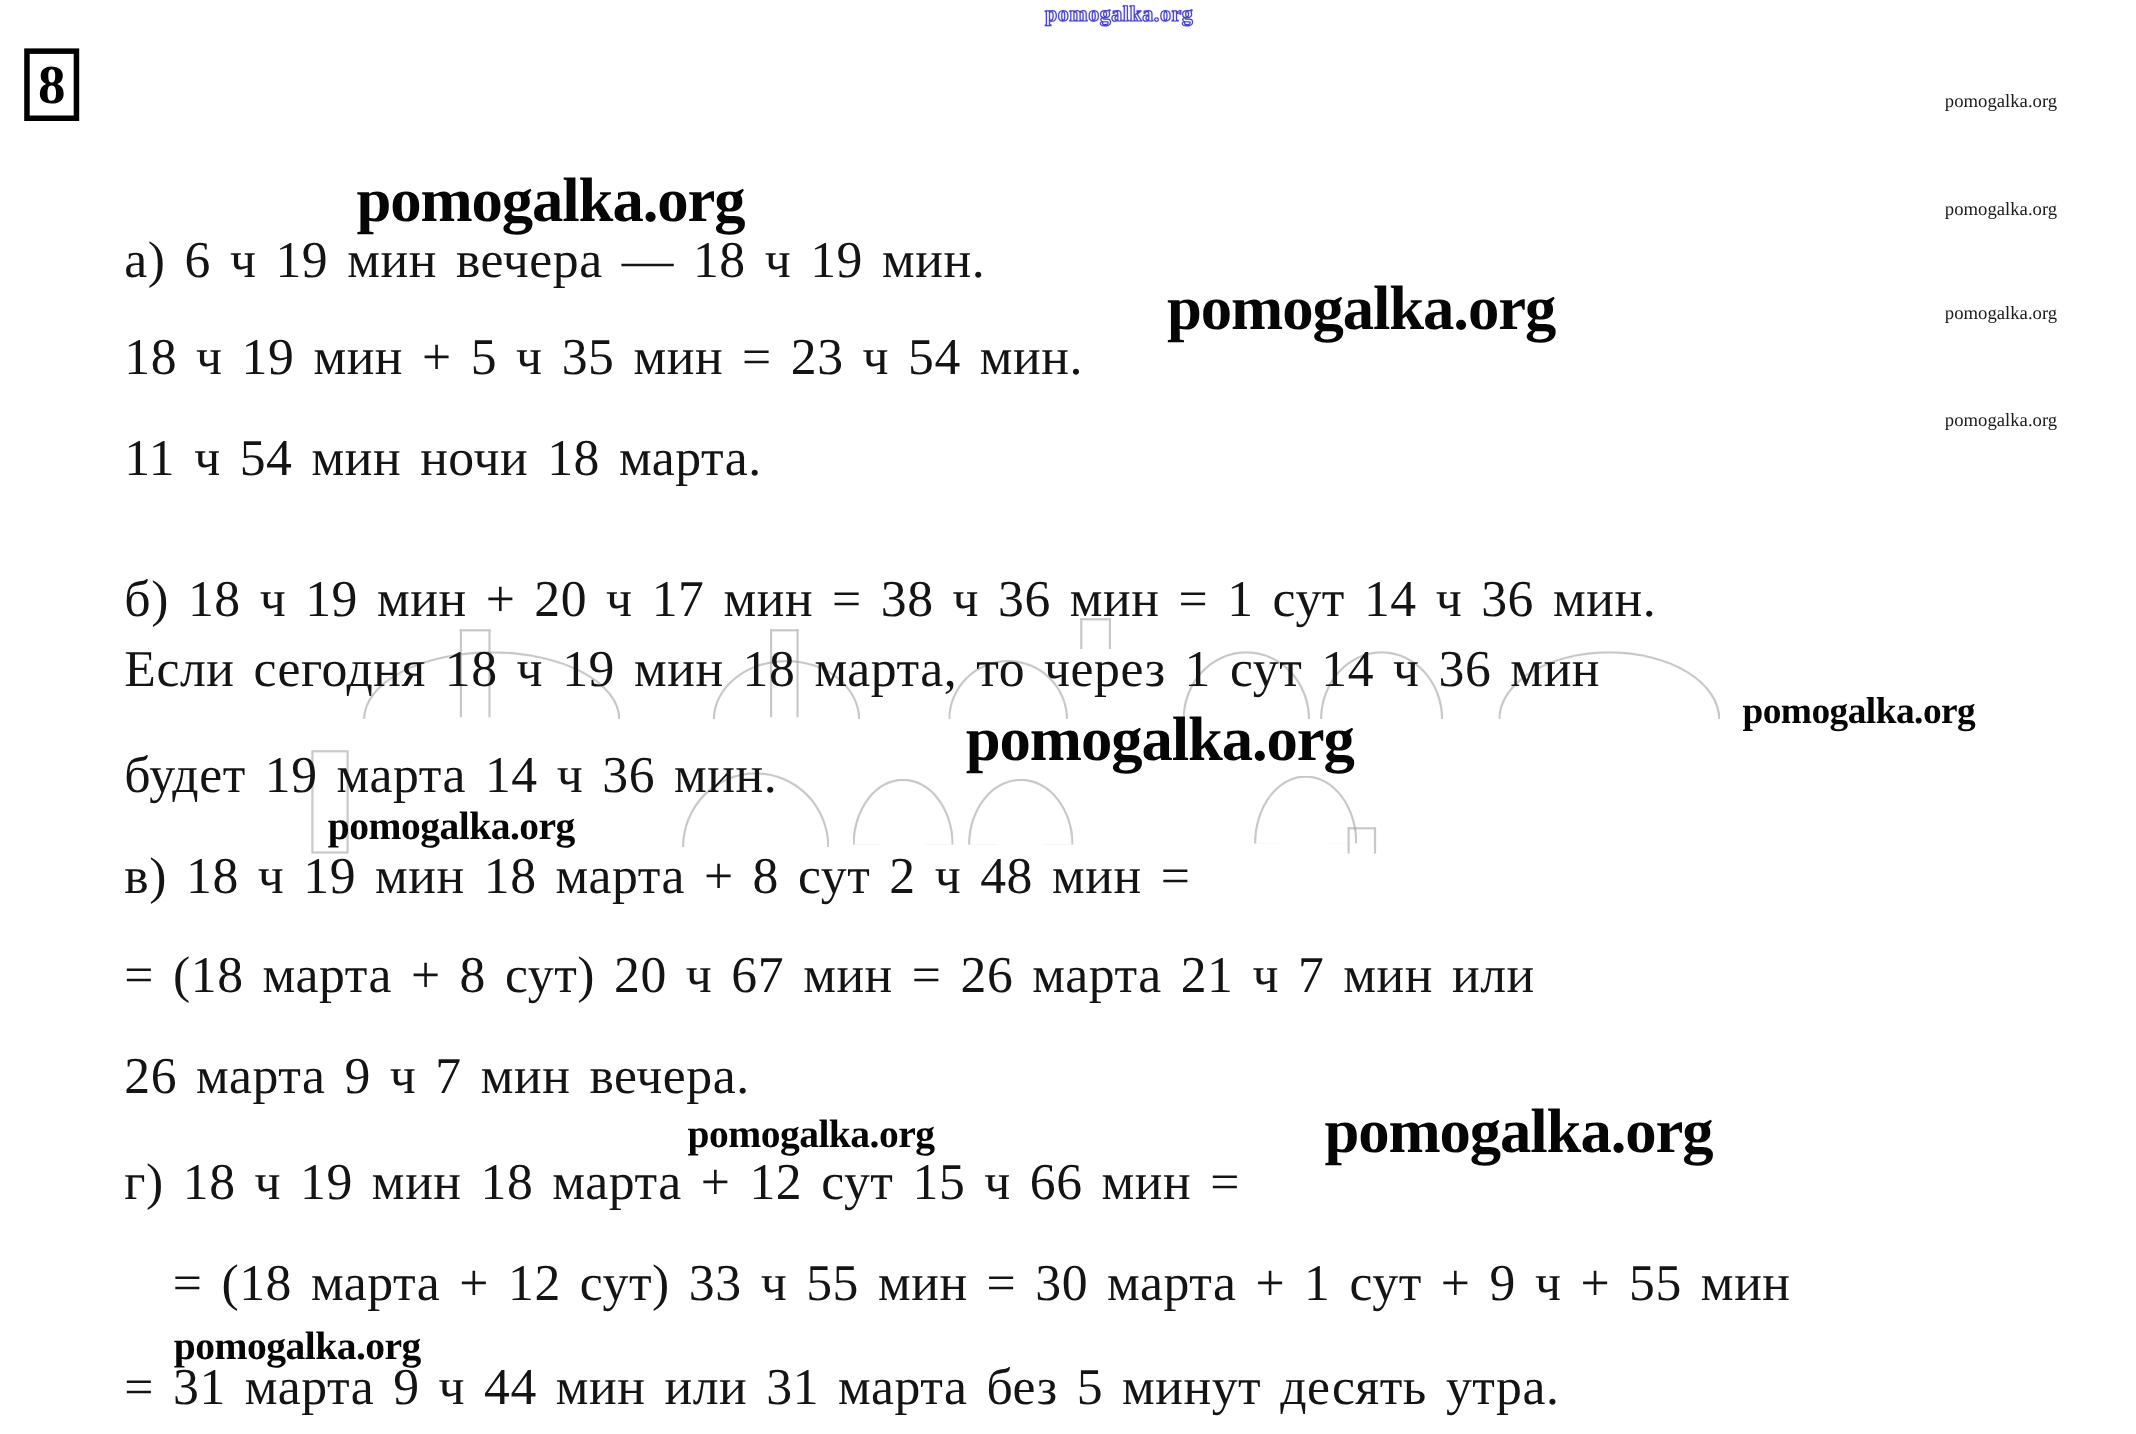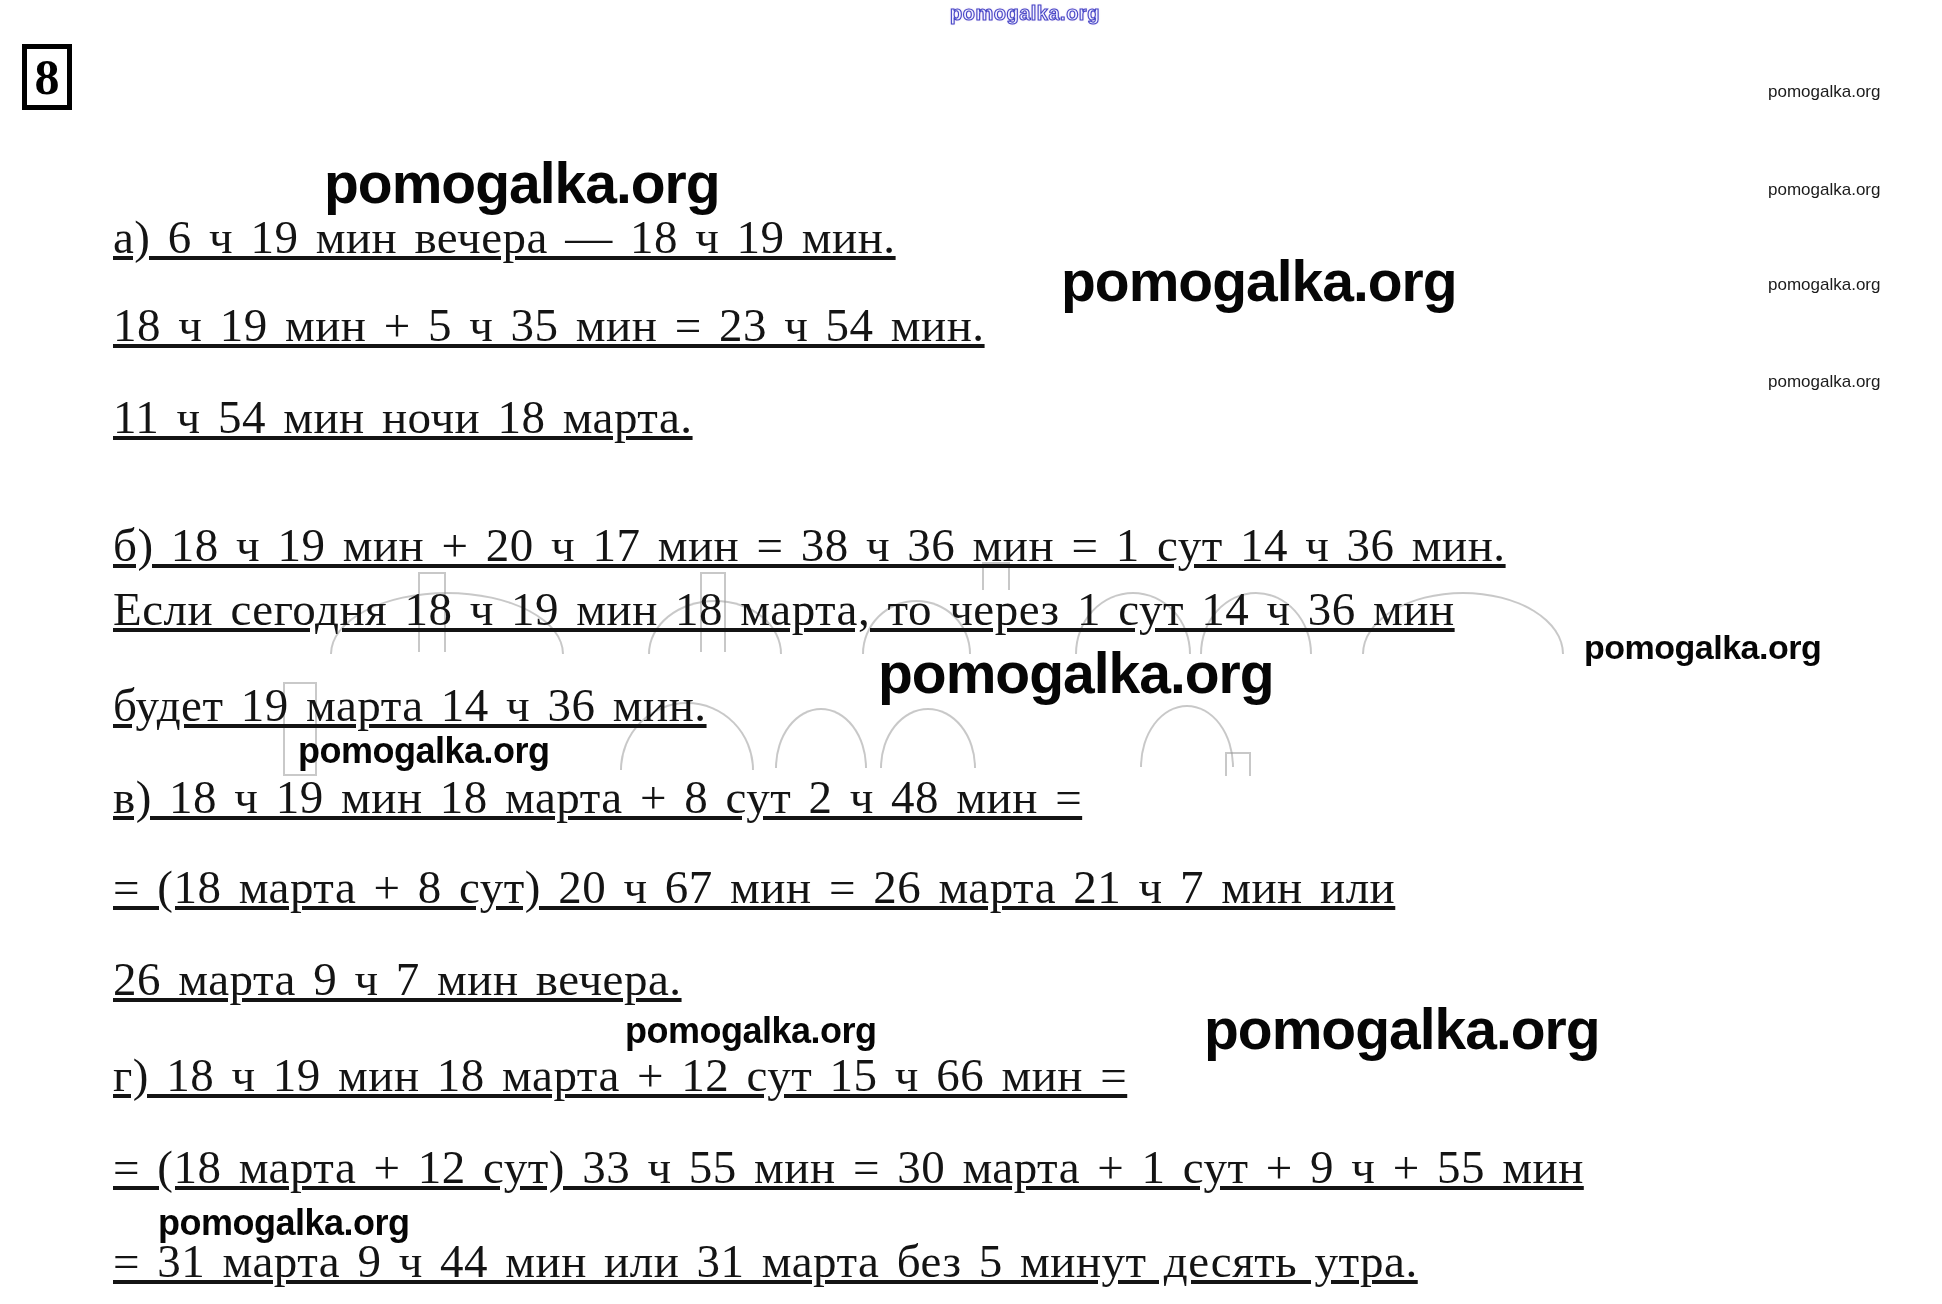--- a/index.html
+++ b/index.html
@@ -23,26 +23,25 @@
     font-weight:bold;font-size:50px;line-height:1;color:#000;
   }
   
   .line{
     position:absolute;left:113px;
     white-space:nowrap;
     font-size:47px;line-height:1.1;
     color:#141414;
     letter-spacing:0.5px;word-spacing:5px;
     z-index:2;
-    text-decoration:underline;
   }
   
   .wm{
     position:absolute;white-space:nowrap;
-    font-family:Liberation Sans, sans-serif;
+    font-family:Liberation Serif, serif;
     font-weight:bold;color:#060606;z-index:3;padding-left:40px;
   }
   .wm-big{font-size:57px;letter-spacing:-1px;}
   .wm-med{font-size:36px;letter-spacing:-0.5px;}
   .wm-med2{font-size:34px;letter-spacing:-0.5px;}
   .wm-small{font-size:17px;font-weight:normal;letter-spacing:0;color:#1b1b1b;}
   .wm-blue{
     font-size:20px;letter-spacing:0.5px;
     color:#f2f2ff;
     -webkit-text-stroke:1.1px #4646c6;
@@ -82,21 +81,21 @@
   <div class="line" style="top:212px;">а) 6 ч 19 мин вечера — 18 ч 19 мин.</div>
   <div class="line" style="top:300px;">18 ч 19 мин + 5 ч 35 мин = 23 ч 54 мин.</div>
   <div class="line" style="top:392px;text-align:right;">11 ч 54 мин ночи 18 марта.</div>
   <div class="line" style="top:488px;margin-top:32px;">б) 18 ч 19 мин + 20 ч 17 мин = 38 ч 36 мин = 1 сут 14 ч 36 мин.</div>
   <div class="line" style="top:584px;">Если сегодня 18 ч 19 мин 18 марта, то через 1 сут 14 ч 36 мин</div>
   <div class="line" style="top:680px;text-align:right;">будет 19 марта 14 ч 36 мин.</div>
   <div class="line" style="top:772px;">в) 18 ч 19 мин 18 марта + 8 сут 2 ч 48 мин =</div>
   <div class="line" style="top:862px;">= (18 марта + 8 сут) 20 ч 67 мин = 26 марта 21 ч 7 мин или</div>
   <div class="line" style="top:954px;">26 марта 9 ч 7 мин вечера.</div>
   <div class="line" style="top:1050px;">г) 18 ч 19 мин 18 марта + 12 сут 15 ч 66 мин =</div>
-  <div class="line" style="top:1142px;">= (18 марта + 12 сут) 33 ч 55 мин = 30 марта + 1 сут + 9 ч + 55 мин</div>
+  <div class="line" style="top:1142px;margin-left:44px;">= (18 марта + 12 сут) 33 ч 55 мин = 30 марта + 1 сут + 9 ч + 55 мин</div>
   <div class="line" style="top:1236px;">= 31 марта 9 ч 44 мин или 31 марта без 5 минут десять утра.</div>
 
   <div class="wm wm-blue" style="left:910px;top:2px;">pomogalka.org</div>
 
   <div class="wm wm-small" style="left:1728px;top:82px;">pomogalka.org</div>
   <div class="wm wm-small" style="left:1728px;top:180px;">pomogalka.org</div>
   <div class="wm wm-small" style="left:1728px;top:275px;">pomogalka.org</div>
   <div class="wm wm-small" style="left:1728px;top:372px;">pomogalka.org</div>
 
   <div class="wm wm-big" style="left:284px;top:150px;">pomogalka.org</div>

